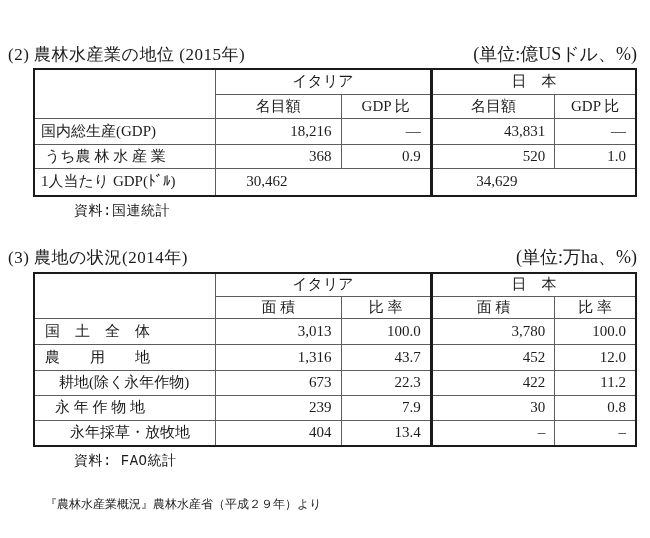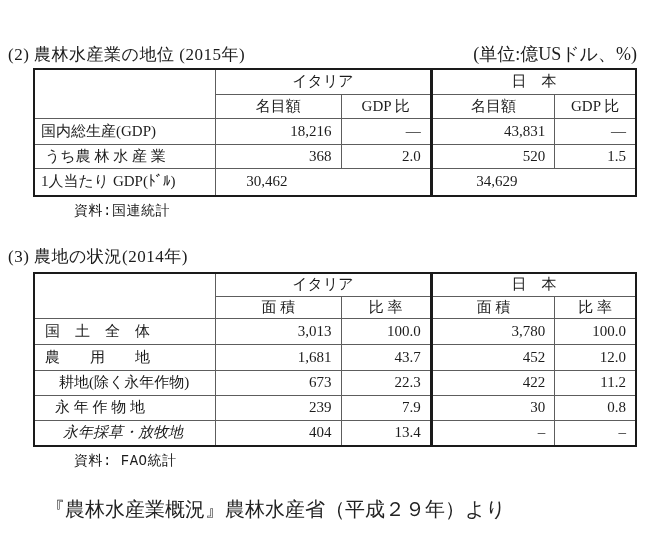--- a/index.html
+++ b/index.html
@@ -30,33 +30,33 @@
     white-space:nowrap;
     overflow:hidden;
   }
   th{text-align:center;}
   .jp{border-left:3px solid #1a1a1a;}
   .num{text-align:right;padding-right:9px;}
   .lbl{text-align:left;margin-top:20px;}
   .p6{padding-left:6px;}
   .p10{padding-left:10px;}
   .p22{padding-left:24px;}
-  .p28{padding-left:28px;font-style:italic;}
+  .p28{padding-left:35px;}
   .p32{padding-left:20px;}
   .thick-top td{border-top:1px solid #15803d;}
   .merge-it{text-align:center;padding-right:112px;}
   .merge-jp{text-align:center;padding-right:74px;}
   .source{
     position:absolute;left:74px;
     font-size:14px;letter-spacing:.5px;white-space:nowrap;font-family:Liberation Mono, monospace;
   }
   .caption{
     position:absolute;left:45px;top:496px;
     font-family:"Liberation Sans","DejaVu Sans",sans-serif;
-    font-size:20px;color:#222;white-space:nowrap;
+    font-size:12px;color:#222;white-space:nowrap;
   }
   
   #title2{top:42px;} #table1{top:68px;} #source2{top:202px;}
   #title3{top:245px;} #table2{top:272px;} #source3{top:452px;}
 </style>
 </head>
 <body>
 
 <div class="title-row" id="title2">
   <span class="sec-title">(2) 農林水産業の地位 (2015年)</span>
@@ -86,36 +86,37 @@
   <tr style="height:26px">
     <td class="lbl p6">国内総生産(GDP)</td>
     <td class="num">18,216</td>
     <td class="num">—</td>
     <td class="num jp">43,831</td>
     <td class="num">—</td>
   </tr>
   <tr style="height:24px">
     <td class="lbl p10">うち農 林 水 産 業</td>
     <td class="num">368</td>
-    <td class="num">2.0</td>
+    <td class="num">0.9</td>
     <td class="num jp">520</td>
-    <td class="num">1.5</td>
+    <td class="num">1.0</td>
   </tr>
   <tr style="height:28px" class="thick-top">
     <td class="lbl p6">1人当たり GDP(ﾄﾞﾙ)</td>
     <td colspan="2" class="merge-it">30,462</td>
     <td colspan="2" class="merge-jp jp">34,629</td>
   </tr>
 </tbody>
   </table>
 
 <div class="source" id="source2">資料:国連統計</div>
 
 <div class="title-row" id="title3">
   <span class="sec-title">(3) 農地の状況(2014年)</span>
+  <span class="sec-unit">(単位:万ha、%)</span>
 </div>
 
 <table id="table2">
   <colgroup>
     <col style="width:181px">
       <col style="width:125px">
       <col style="width:90px">
       <col style="width:123px">
       <col style="width:81px">
   </colgroup>
@@ -133,21 +134,21 @@
   </tr>
   <tr style="height:26px">
     <td class="lbl p10">国　土　全　体</td>
     <td class="num">3,013</td>
     <td class="num">100.0</td>
     <td class="num jp">3,780</td>
     <td class="num">100.0</td>
   </tr>
   <tr style="height:26px">
     <td class="lbl p10">農　　用　　地</td>
-    <td class="num">1,681</td>
+    <td class="num">1,316</td>
     <td class="num">43.7</td>
     <td class="num jp">452</td>
     <td class="num">12.0</td>
   </tr>
   <tr style="height:25px">
     <td class="lbl p22">耕地(除く永年作物)</td>
     <td class="num">673</td>
     <td class="num">22.3</td>
     <td class="num jp">422</td>
     <td class="num">11.2</td>

